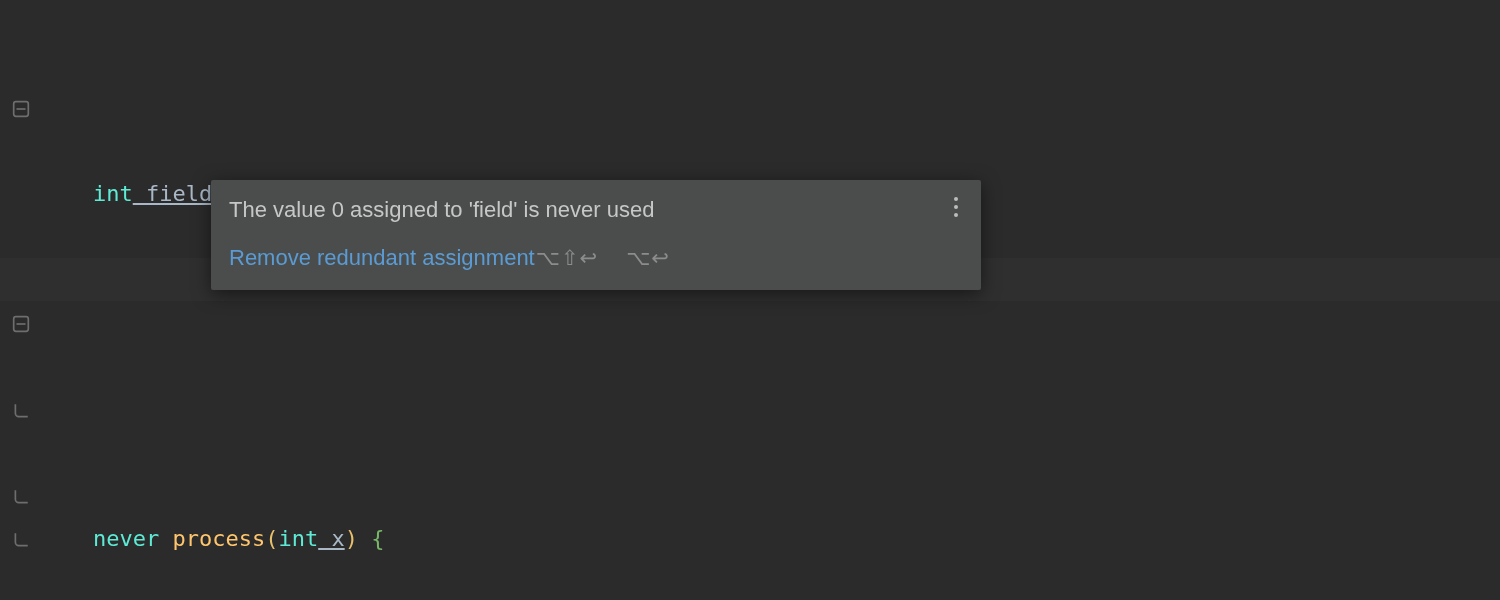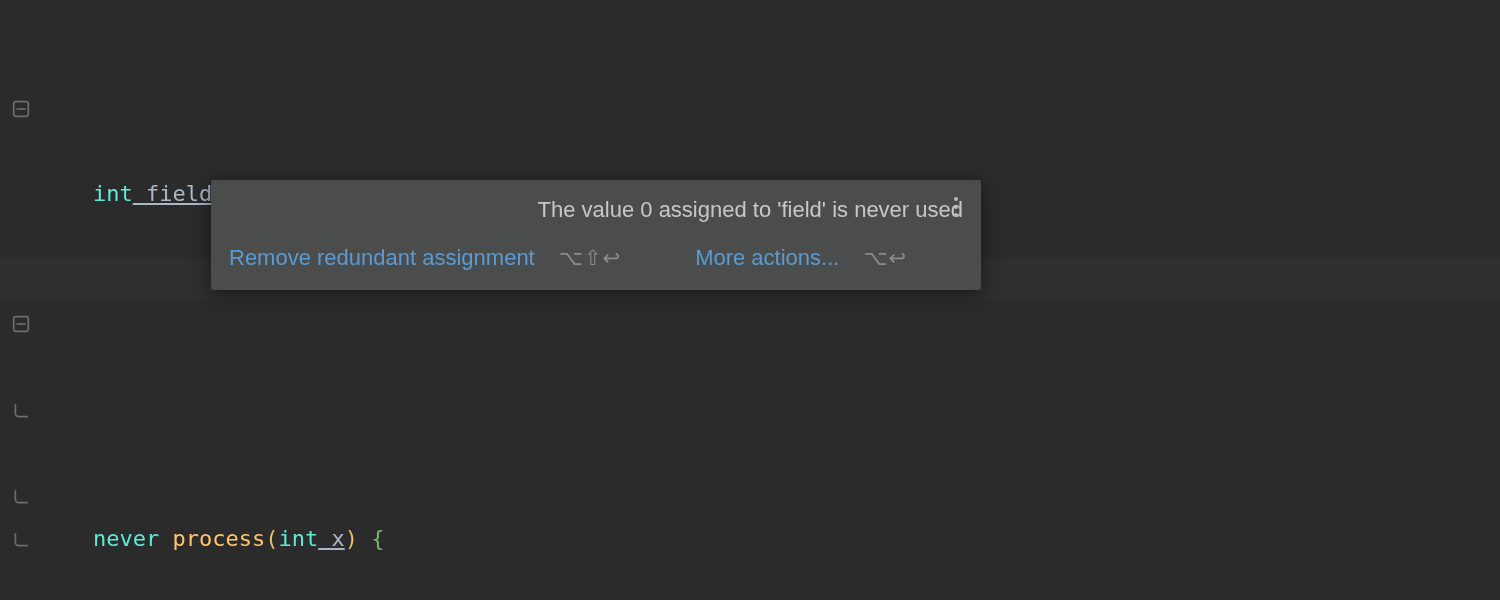--- a/index.html
+++ b/index.html
@@ -59,22 +59,22 @@
     width: 770px;
     background: #4b4d4d;
     box-shadow: 0 4px 18px rgba(0,0,0,0.5);
     border-radius: 2px;
     font-family: -apple-system, "Segoe UI", sans-serif;
     font-size: 22px;
     line-height: 1.45;
     color: #bcbcbc;
     padding: 14px 18px 16px 18px;
   }
-  .tooltip .msg { color: #c7c7c7; margin-bottom: 14px; text-align: right; }
-  .tooltip .actions { display: flex; align-items: center; gap: 24px; margin-top: 16px; }
+  .tooltip .msg { color: #c7c7c7; margin-bottom: 14px; }
+  .tooltip .actions { display: flex; align-items: center; gap: 1px; margin-top: 16px; }
   .tooltip .action-link { color: #5b9bd3; cursor: pointer; }
   .tooltip .shortcut { color: #8c8c8c; font-size: 21px; letter-spacing: 1px; }
   .tooltip .spacer { width: 26px; }
   .dots-btn {
     position: absolute;
     top: 14px;
     right: 14px;
     width: 22px;
     height: 26px;
     display: flex;
@@ -149,16 +149,15 @@
   <div class="dots-btn">
       <span></span>
       <span></span>
       <span></span>
     </div>
   <div class="msg">The value 0 assigned to 'field' is never used</div>
   <div class="actions">
     <span class="action-link">Remove redundant assignment</span>
     <span class="shortcut">⌥⇧↩</span>
     <span class="spacer"></span>
-    <span class="action-link">More actions...</span>
     <span class="shortcut">⌥↩</span>
   </div>
 </div>
 
 </body></html>

